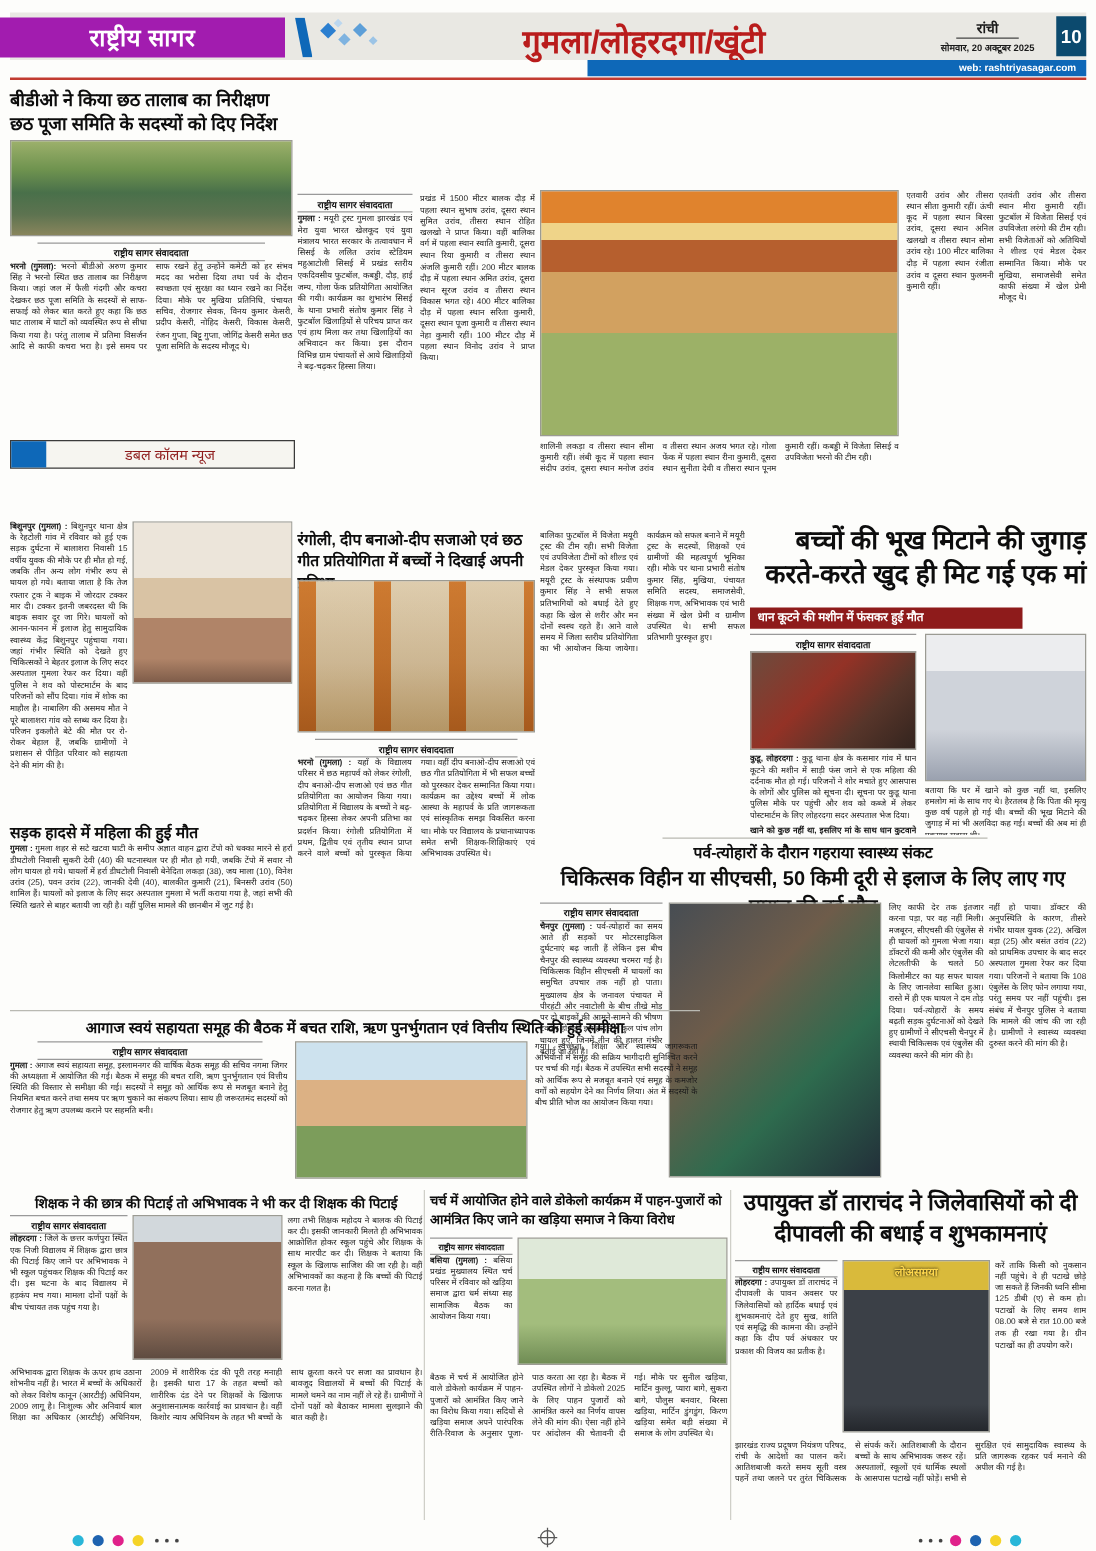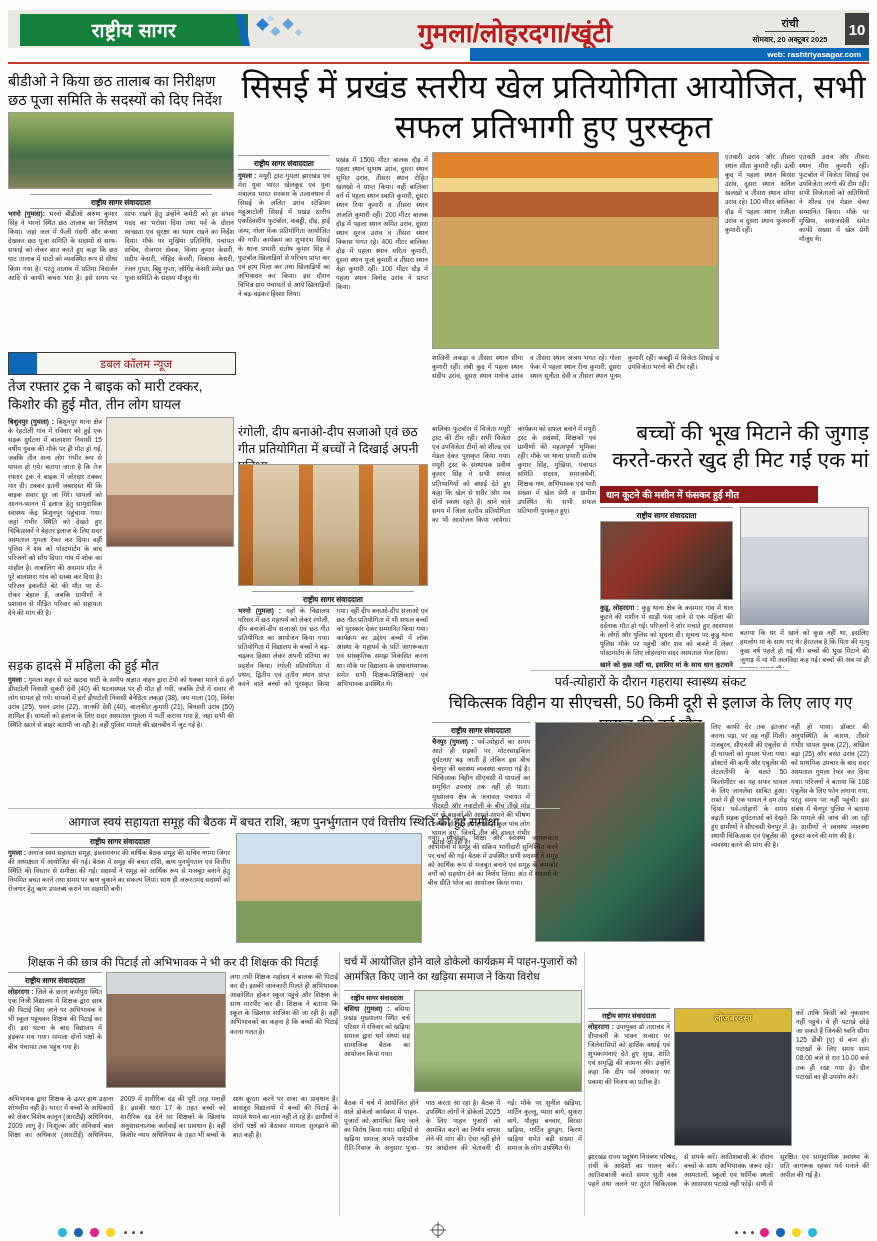--- a/index.html
+++ b/index.html
@@ -1,39 +1,39 @@
 <!DOCTYPE html>
 <html><head>
 <meta charset="utf-8">
 <style>
   html,body{margin:0;padding:0;background:#ffffff;}
   .page{position:relative;width:877px;height:1241px;margin:0 auto;background:#fdfdfb;
         font-family:"Liberation Sans",sans-serif;overflow:hidden;color:#1a1a1a;}
   .abs{position:absolute;}
   
   .mast-band{left:8px;top:10px;width:861px;height:38px;background:#e9e8e3;}
-  .brand-box{left:20px;top:14px;width:228px;height:32px;background:#15803d;
+  .brand-box{left:0;top:14px;width:228px;height:32px;background:#a21caf;
              display:flex;align-items:center;justify-content:center;}
   .brand-box span{color:#fff;font-weight:bold;font-size:19px;letter-spacing:.5px;}
   .brand-slash{left:236px;top:14px;width:14px;height:32px;background:#0e68b8;
                clip-path:polygon(0 0,55% 0,100% 100%,45% 100%);}
   .dmd{position:absolute;transform:rotate(45deg);}
   .city-box{left:740px;top:13px;width:100px;height:34px;text-align:center;}
   .city-box .city{font-weight:bold;font-size:11px;border-bottom:1.5px solid #444;
                   display:inline-block;padding:0 16px 1px;}
   .city-box .date{font-weight:bold;font-size:7.5px;margin-top:2px;}
-  .page-box{left:845px;top:13px;width:24px;height:32px;background:#404040;color:#fff;
+  .page-box{left:845px;top:13px;width:24px;height:32px;background:#0c4a6e;color:#fff;
             font-weight:bold;font-size:15px;display:flex;align-items:center;justify-content:center;}
   .edition{left:300px;top:14px;width:430px;text-align:center;font-weight:bold;
            font-size:26px;color:#b91c1c;}
   .web-strip{left:470px;top:48px;width:399px;height:13px;background:#0e68b8;color:#fff;
              font-size:8px;font-weight:bold;text-align:right;line-height:13px;padding-right:8px;box-sizing:border-box;}
   .red-rule{left:8px;top:62px;width:861px;height:2px;background:#c23b31;}
   
-  .hl{font-weight:normal;color:#0d0d0d;}
+  .hl{font-weight:bold;color:#0d0d0d;}
   .body-txt{font-size:6.6px;line-height:1.38;text-align:justify;color:#1c1c1c;overflow:hidden;}
   .dl{font-weight:bold;}
   .byline{font-weight:bold;font-size:7.3px;text-align:center;color:#111;
           border-top:1px solid #999;border-bottom:1px solid #999;padding:1.5px 0;}
   .cols-2{column-count:2;column-gap:7px;}
   .cols-3{column-count:3;column-gap:7px;}
   .ph{border:1px solid #9b9b93;box-sizing:border-box;}
   .hline{background:#b9b9b2;height:1px;}
   .vline{background:#cfcfc8;width:1px;}
   
@@ -76,21 +76,20 @@
   <span class="dmd" style="left:296px;top:30px;width:5px;height:5px;background:#9cc4e6;"></span>
   <div class="abs edition">गुमला/लोहरदगा/खूंटी</div>
   <div class="abs city-box">
     <span class="city">रांची</span>
     <div class="date">सोमवार, 20 अक्टूबर 2025</div>
   </div>
   <div class="abs page-box">10</div>
   <div class="abs web-strip">web: rashtriyasagar.com</div>
   <div class="abs red-rule"></div>
 
-  <div class="abs hl" style="left:236px;top:67px;width:635px;height:84px;font-size:32px;line-height:1.25;text-align:center;">सिसई में प्रखंड स्तरीय खेल प्रतियोगिता आयोजित, सभी सफल प्रतिभागी हुए पुरस्कृत</div>
   <div class="abs byline" style="left:238px;top:155px;width:92px;">राष्ट्रीय सागर संवाददाता</div>
   <div class="abs body-txt" style="left:238px;top:171px;width:92px;height:247px;">
     <b class="dl">गुमला :</b> <span>मयूरी ट्रस्ट गुमला झारखंड एवं मेरा युवा भारत खेलकूद एवं युवा मंत्रालय भारत सरकार के तत्वावधान में सिसई के ललित उरांव स्टेडियम महुआटोली सिसई में प्रखंड स्तरीय एकदिवसीय फुटबॉल, कबड्डी, दौड़, हाई जम्प, गोला फेंक प्रतियोगिता आयोजित की गयी। कार्यक्रम का शुभारंभ सिसई के थाना प्रभारी संतोष कुमार सिंह ने फुटबॉल खिलाड़ियों से परिचय प्राप्त कर एवं हाथ मिला कर तथा खिलाड़ियों का अभिवादन कर किया। इस दौरान विभिन्न ग्राम पंचायतों से आये खिलाड़ियों ने बढ़-चढ़कर हिस्सा लिया।</span>
   </div>
   <div class="abs body-txt" style="left:336px;top:155px;width:92px;height:263px;">प्रखंड में 1500 मीटर बालक दौड़ में पहला स्थान सुभाष उरांव, दूसरा स्थान सुमित उरांव, तीसरा स्थान रोहित खलखो ने प्राप्त किया। वहीं बालिका वर्ग में पहला स्थान स्वाति कुमारी, दूसरा स्थान रिया कुमारी व तीसरा स्थान अंजलि कुमारी रहीं। 200 मीटर बालक दौड़ में पहला स्थान अमित उरांव, दूसरा स्थान सूरज उरांव व तीसरा स्थान विकास भगत रहे। 400 मीटर बालिका दौड़ में पहला स्थान सरिता कुमारी, दूसरा स्थान पूजा कुमारी व तीसरा स्थान नेहा कुमारी रहीं। 100 मीटर दौड़ में पहला स्थान विनोद उरांव ने प्राप्त किया।</div>
   <div class="abs ph ph-stadium" style="left:432px;top:152px;width:287px;height:197px;"></div>
   <div class="abs body-txt cols-3" style="left:432px;top:353px;width:287px;height:64px;">शालिनी लकड़ा व तीसरा स्थान सीमा कुमारी रहीं। लंबी कूद में पहला स्थान संदीप उरांव, दूसरा स्थान मनोज उरांव व तीसरा स्थान अजय भगत रहे। गोला फेंक में पहला स्थान रीना कुमारी, दूसरा स्थान सुनीता देवी व तीसरा स्थान पूनम कुमारी रहीं। कबड्डी में विजेता सिसई व उपविजेता भरनो की टीम रही।</div>
   <div class="abs body-txt" style="left:725px;top:152px;width:70px;height:266px;">एतवारी उरांव और तीसरा स्थान सीता कुमारी रहीं। ऊंची कूद में पहला स्थान बिरसा उरांव, दूसरा स्थान अनिल खलखो व तीसरा स्थान सोमा उरांव रहे। 100 मीटर बालिका दौड़ में पहला स्थान रंजीता उरांव व दूसरा स्थान फुलमनी कुमारी रहीं।</div>
   <div class="abs body-txt" style="left:799px;top:152px;width:70px;height:266px;">एतवंती उरांव और तीसरा स्थान मीरा कुमारी रहीं। फुटबॉल में विजेता सिसई एवं उपविजेता लरंगो की टीम रही। सभी विजेताओं को अतिथियों ने शील्ड एवं मेडल देकर सम्मानित किया। मौके पर मुखिया, समाजसेवी समेत काफी संख्या में खेल प्रेमी मौजूद थे।</div>
   <div class="abs body-txt cols-2" style="left:432px;top:424px;width:164px;height:240px;">बालिका फुटबॉल में विजेता मयूरी ट्रस्ट की टीम रही। सभी विजेता एवं उपविजेता टीमों को शील्ड एवं मेडल देकर पुरस्कृत किया गया। मयूरी ट्रस्ट के संस्थापक प्रवीण कुमार सिंह ने सभी सफल प्रतिभागियों को बधाई देते हुए कहा कि खेल से शरीर और मन दोनों स्वस्थ रहते हैं। आने वाले समय में जिला स्तरीय प्रतियोगिता का भी आयोजन किया जायेगा। कार्यक्रम को सफल बनाने में मयूरी ट्रस्ट के सदस्यों, शिक्षकों एवं ग्रामीणों की महत्वपूर्ण भूमिका रही। मौके पर थाना प्रभारी संतोष कुमार सिंह, मुखिया, पंचायत समिति सदस्य, समाजसेवी, शिक्षक गण, अभिभावक एवं भारी संख्या में खेल प्रेमी व ग्रामीण उपस्थित थे। सभी सफल प्रतिभागी पुरस्कृत हुए।</div>
@@ -103,21 +102,20 @@
   <div class="abs byline" style="left:30px;top:194px;width:182px;">राष्ट्रीय सागर संवाददाता</div>
   <div class="abs body-txt cols-2" style="left:8px;top:209px;width:226px;height:138px;">
     <b class="dl">भरनो (गुमला):</b> <span>भरनो बीडीओ अरुण कुमार सिंह ने भरनो स्थित छठ तालाब का निरीक्षण किया। जहां जल में फैली गंदगी और कचरा देखकर छठ पूजा समिति के सदस्यों से साफ-सफाई को लेकर बात करते हुए कहा कि छठ घाट तालाब में घाटों को व्यवस्थित रूप से सीधा किया गया है। परंतु तालाब में प्रतिमा विसर्जन आदि से काफी कचरा भरा है। इसे समय पर साफ रखने हेतु उन्होंने कमेटी को हर संभव मदद का भरोसा दिया तथा पर्व के दौरान स्वच्छता एवं सुरक्षा का ध्यान रखने का निर्देश दिया। मौके पर मुखिया प्रतिनिधि, पंचायत सचिव, रोजगार सेवक, विनय कुमार केसरी, प्रदीप केसरी, नोहिद केसरी, विकास केसरी, रंजन गुप्ता, बिट्टू गुप्ता, जोगिंद्र केसरी समेत छठ पूजा समिति के सदस्य मौजूद थे।</span>
   </div>
 
   <div class="abs dcn-box" style="left:8px;top:352px;width:226px;height:21px;">
     <div class="dcn-blue"></div>
     <div class="dcn-label">डबल कॉलम न्यूज</div>
   </div>
 
-  <div class="abs hl" style="left:8px;top:378px;width:226px;font-size:13.5px;line-height:1.32;">तेज रफ्तार ट्रक ने बाइक को मारी टक्कर, किशोर की हुई मौत, तीन लोग घायल</div>
   <div class="abs" style="left:8px;top:417px;width:226px;height:236px;overflow:hidden;">
     <div class="ph ph-accident" style="float:right;width:128px;height:130px;margin:0 0 3px 4px;"></div>
     <p class="body-txt" style="margin:0;">
       <b class="dl">बिशुनपुर (गुमला) :</b> <span>बिशुनपुर थाना क्षेत्र के रेहटोली गांव में रविवार को हुई एक सड़क दुर्घटना में बालाशरा निवासी 15 वर्षीय युवक की मौके पर ही मौत हो गई, जबकि तीन अन्य लोग गंभीर रूप से घायल हो गये। बताया जाता है कि तेज रफ्तार ट्रक ने बाइक में जोरदार टक्कर मार दी। टक्कर इतनी जबरदस्त थी कि बाइक सवार दूर जा गिरे। घायलों को आनन-फानन में इलाज हेतु सामुदायिक स्वास्थ्य केंद्र बिशुनपुर पहुंचाया गया। जहां गंभीर स्थिति को देखते हुए चिकित्सकों ने बेहतर इलाज के लिए सदर अस्पताल गुमला रेफर कर दिया। वहीं पुलिस ने शव को पोस्टमार्टम के बाद परिजनों को सौंप दिया। गांव में शोक का माहौल है। नाबालिग की असमय मौत ने पूरे बालाशरा गांव को स्तब्ध कर दिया है। परिजन इकलौते बेटे की मौत पर रो-रोकर बेहाल हैं, जबकि ग्रामीणों ने प्रशासन से पीड़ित परिवार को सहायता देने की मांग की है।</span>
     </p>
   </div>
   <div class="abs hl" style="left:8px;top:657px;width:226px;font-size:12.5px;">सड़क हादसे में महिला की हुई मौत</div>
   <div class="abs body-txt" style="left:8px;top:675px;width:226px;height:132px;">
     <b class="dl">गुमला :</b> <span>गुमला शहर से सटे खटवा घाटी के समीप अज्ञात वाहन द्वारा टेंपो को धक्का मारने से हर्रा डीघटोली निवासी सुकरी देवी (40) की घटनास्थल पर ही मौत हो गयी, जबकि टेंपो में सवार नौ लोग घायल हो गये। घायलों में हर्रा डीघटोली निवासी बेनेदिता लकड़ा (38), जय माला (10), विनेश उरांव (25), पवन उरांव (22), जानकी देवी (40), बालकीत कुमारी (21), बिनसरी उरांव (50) शामिल हैं। घायलों को इलाज के लिए सदर अस्पताल गुमला में भर्ती कराया गया है, जहां सभी की स्थिति खतरे से बाहर बतायी जा रही है। वहीं पुलिस मामले की छानबीन में जुट गई है।</span>
   </div>
@@ -174,26 +172,27 @@
   <div class="abs body-txt cols-3" style="left:8px;top:1094px;width:330px;height:122px;">अभिभावक द्वारा शिक्षक के ऊपर हाथ उठाना शोभनीय नहीं है। भारत में बच्चों के अधिकारों को लेकर विशेष कानून (आरटीई) अधिनियम, 2009 लागू है। निःशुल्क और अनिवार्य बाल शिक्षा का अधिकार (आरटीई) अधिनियम, 2009 में शारीरिक दंड की पूरी तरह मनाही है। इसकी धारा 17 के तहत बच्चों को शारीरिक दंड देने पर शिक्षकों के खिलाफ अनुशासनात्मक कार्रवाई का प्रावधान है। वहीं किशोर न्याय अधिनियम के तहत भी बच्चों के साथ क्रूरता करने पर सजा का प्रावधान है। बावजूद विद्यालयों में बच्चों की पिटाई के मामले थमने का नाम नहीं ले रहे हैं। ग्रामीणों ने दोनों पक्षों को बैठाकर मामला सुलझाने की बात कही है।</div>
 
   <div class="abs hl" style="left:344px;top:954px;width:238px;font-size:10.5px;line-height:1.4;text-align:left;">चर्च में आयोजित होने वाले डोकेलो कार्यक्रम में पाहन-पुजारों को आमंत्रित किए जाने का खड़िया समाज ने किया विरोध</div>
   <div class="abs byline" style="left:344px;top:990px;width:66px;font-size:6.4px;">राष्ट्रीय सागर संवाददाता</div>
   <div class="abs body-txt" style="left:344px;top:1004px;width:66px;height:88px;">
     <b class="dl">बसिया (गुमला) :</b> <span>बसिया प्रखंड मुख्यालय स्थित चर्च परिसर में रविवार को खड़िया समाज द्वारा धर्म संध्या सह सामाजिक बैठक का आयोजन किया गया।</span>
   </div>
   <div class="abs ph ph-church" style="left:414px;top:990px;width:168px;height:102px;"></div>
   <div class="abs body-txt cols-3" style="left:344px;top:1098px;width:238px;height:118px;">बैठक में चर्च में आयोजित होने वाले डोकेलो कार्यक्रम में पाहन-पुजारों को आमंत्रित किए जाने का विरोध किया गया। सदियों से खड़िया समाज अपने पारंपरिक रीति-रिवाज के अनुसार पूजा-पाठ करता आ रहा है। बैठक में उपस्थित लोगों ने डोकेलो 2025 के लिए पाहन पुजारों को आमंत्रित करने का निर्णय वापस लेने की मांग की। ऐसा नहीं होने पर आंदोलन की चेतावनी दी गई। मौके पर सुनील खड़िया, मार्टिन कुल्लू, प्यारा बागे, सुकरा बागे, पौलुस बनवार, बिरसा खड़िया, मार्टिन डुंगडुंग, किरण खड़िया समेत बड़ी संख्या में समाज के लोग उपस्थित थे।</div>
 
+  <div class="abs hl" style="left:588px;top:950px;width:281px;font-size:18px;line-height:1.4;text-align:center;">उपायुक्त डॉ ताराचंद ने जिलेवासियों को दी दीपावली की बधाई व शुभकामनाएं</div>
   <div class="abs byline" style="left:588px;top:1008px;width:82px;font-size:6.6px;">राष्ट्रीय सागर संवाददाता</div>
   <div class="abs body-txt" style="left:588px;top:1022px;width:82px;height:124px;">
     <b class="dl">लोहरदगा :</b> <span>उपायुक्त डॉ ताराचंद ने दीपावली के पावन अवसर पर जिलेवासियों को हार्दिक बधाई एवं शुभकामनाएं देते हुए सुख, शांति एवं समृद्धि की कामना की। उन्होंने कहा कि दीप पर्व अंधकार पर प्रकाश की विजय का प्रतीक है।</span>
   </div>
   <div class="abs ph ph-dc" style="left:674px;top:1008px;width:118px;height:138px;">
-    <span class="ph-label">लोजबरदसा</span>
+    <span class="ph-label">लोअसमया</span>
   </div>
   <div class="abs body-txt" style="left:796px;top:1008px;width:73px;height:138px;">करें ताकि किसी को नुकसान नहीं पहुंचे। वे ही पटाखे छोड़े जा सकते हैं जिनकी ध्वनि सीमा 125 डीबी (ए) से कम हो। पटाखों के लिए समय शाम 08.00 बजे से रात 10.00 बजे तक ही रखा गया है। ग्रीन पटाखों का ही उपयोग करें।</div>
   <div class="abs body-txt cols-3" style="left:588px;top:1152px;width:281px;height:64px;">झारखंड राज्य प्रदूषण नियंत्रण परिषद, रांची के आदेशों का पालन करें। आतिशबाजी करते समय सूती वस्त्र पहनें तथा जलने पर तुरंत चिकित्सक से संपर्क करें। आतिशबाजी के दौरान बच्चों के साथ अभिभावक जरूर रहें। अस्पतालों, स्कूलों एवं धार्मिक स्थलों के आसपास पटाखे नहीं फोड़ें। सभी से सुरक्षित एवं सामुदायिक स्वास्थ्य के प्रति जागरूक रहकर पर्व मनाने की अपील की गई है।</div>
 
   <span class="dot" style="left:58px;top:1228px;width:9px;height:9px;background:#29b6d8;"></span>
   <span class="dot" style="left:74px;top:1228px;width:9px;height:9px;background:#1e63b0;"></span>
   <span class="dot" style="left:90px;top:1228px;width:9px;height:9px;background:#e0218a;"></span>
   <span class="dot" style="left:106px;top:1228px;width:9px;height:9px;background:#f5d327;"></span>
   <span class="dot" style="left:124px;top:1231px;width:3px;height:3px;background:#444;"></span>
   <span class="dot" style="left:132px;top:1231px;width:3px;height:3px;background:#444;"></span>

